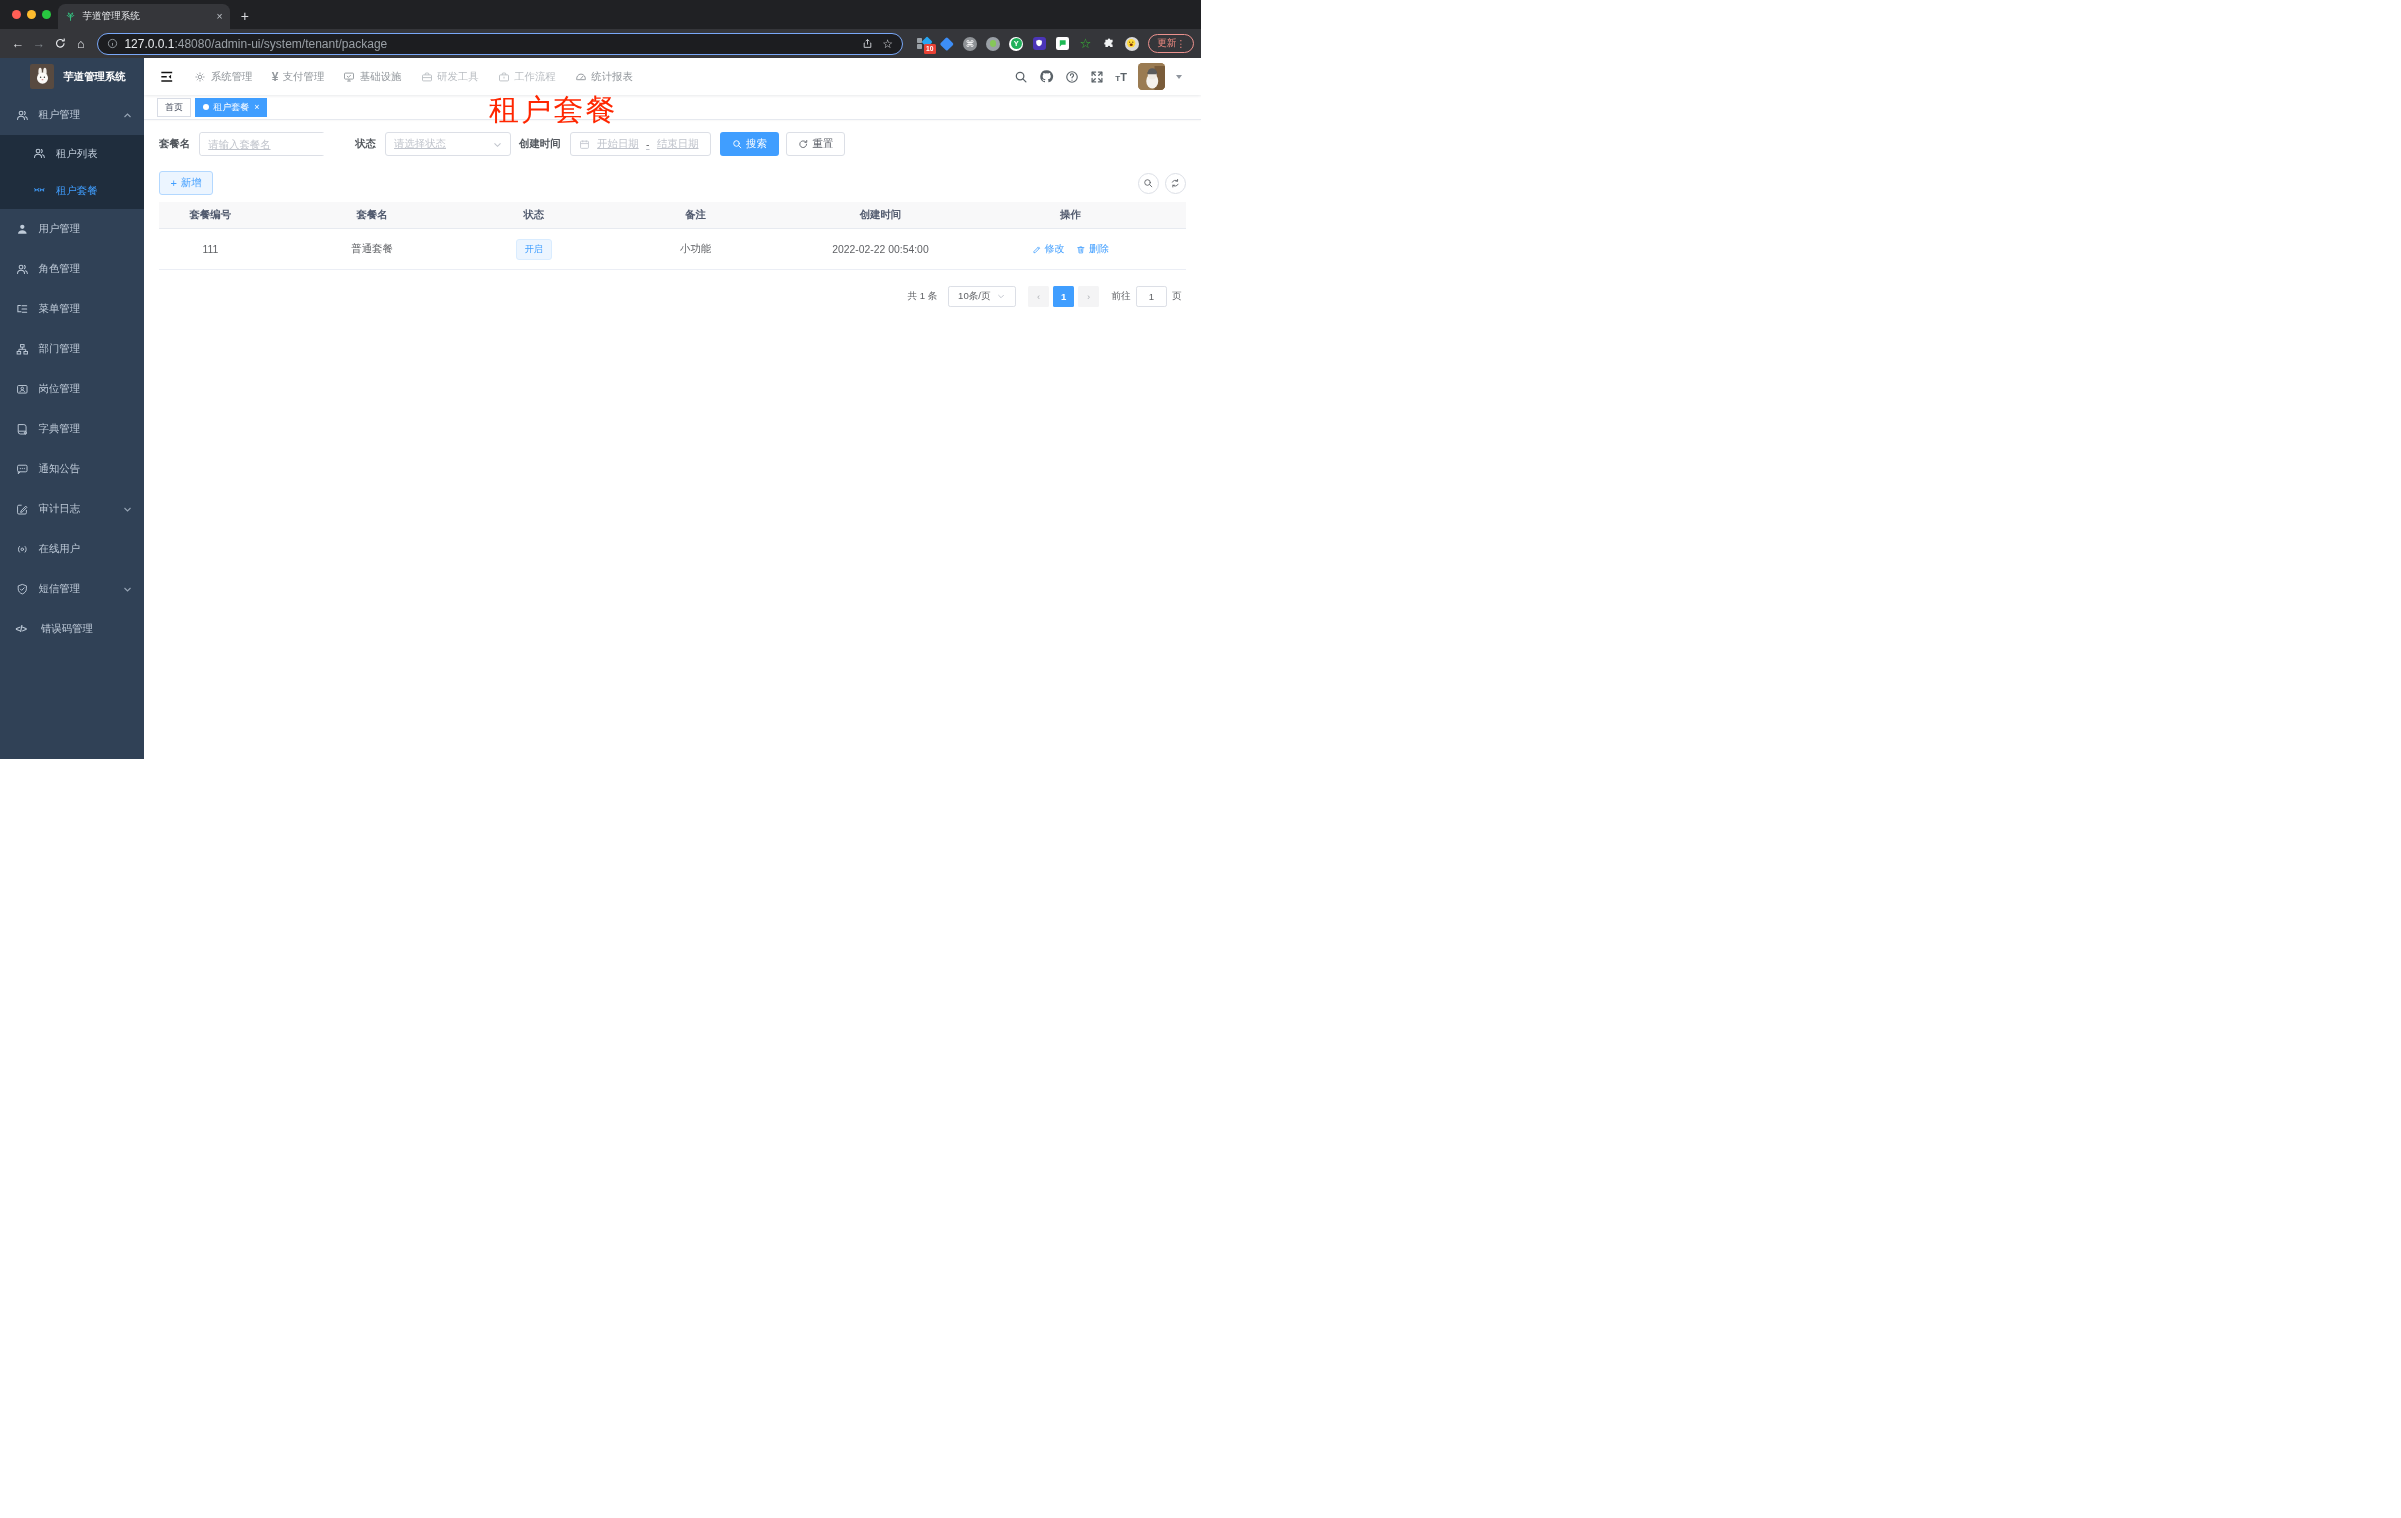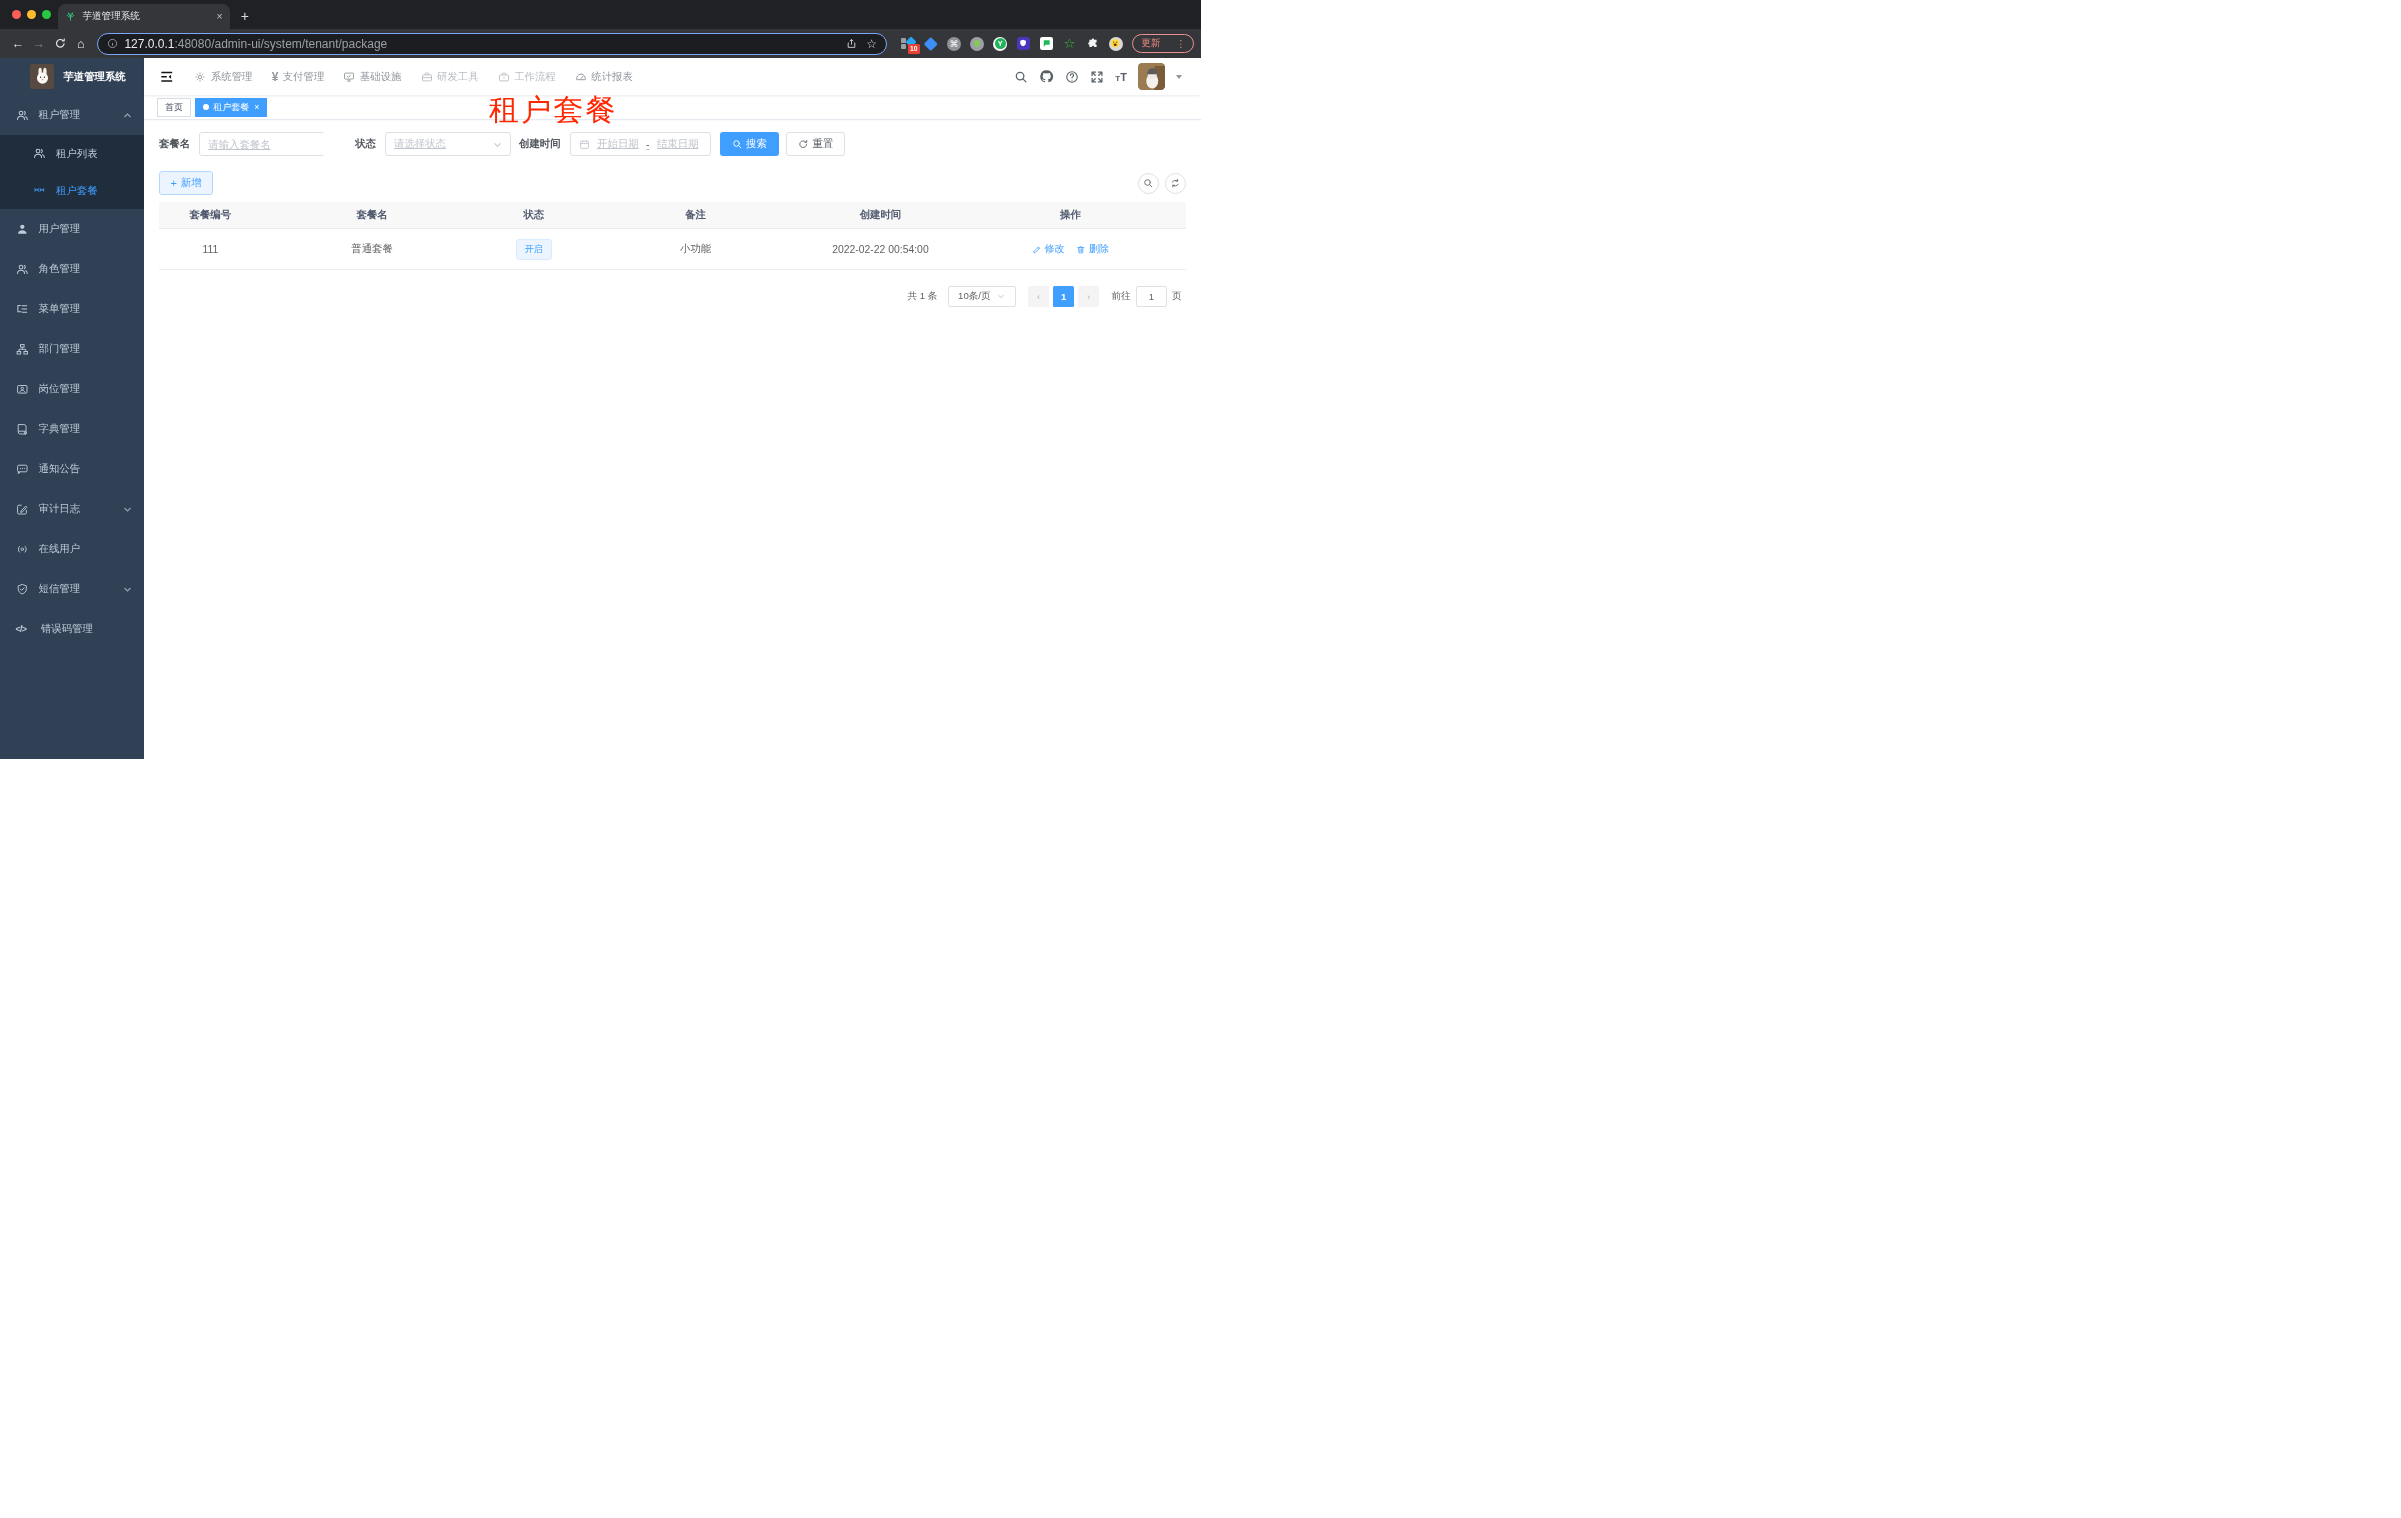--- a/index.html
+++ b/index.html
@@ -31,21 +31,21 @@
   .url-actions { margin-left:auto; display:flex; gap:9px; color:#dadce0; align-items:center; }
   .star-glyph { font-size:12px; }
   .ext-strip { display:flex; align-items:center; gap:8.1px; padding:0 7.4px; }
   .ext { width:15px; height:15px; position:relative; display:flex; align-items:center; justify-content:center; }
   .badge { position:absolute; right:-4.4px; bottom:-3px; background:#e94235; color:#fff; font-size:6.7px;
            line-height:1; padding:1.5px 2.2px; border-radius:1.5px; font-weight:700; }
   .sq { position:absolute; background:#9aa0a6; width:5.2px; height:5.2px; border-radius:0.7px; }
   .gem { width:8.1px; height:8.1px; background:#27a5f2; transform:rotate(45deg); border-radius:1.5px; }
   .circ { width:14px; height:14px; border-radius:50%; display:flex; align-items:center; justify-content:center; }
   .update { border:0.7px solid #ec928e; border-radius:10.4px; color:#f28b82; height:19px; display:flex;
-            align-items:center; gap:16px; padding:0 6.7px 0 8.1px; font-size:9.6px; margin-left:1.5px; }
+            align-items:center; gap:0; padding:0 6.7px 0 8.1px; font-size:9.6px; margin-left:1.5px; }
 
   
   .app { position:absolute; top:58px; bottom:0; left:0; right:0; display:flex; }
   .sidebar { width:144px; flex-shrink:0; background:#304156; overflow:hidden; }
   .logo { height:37px; display:flex; align-items:center; padding-left:30px; gap:9px; }
   .logo-img { width:24.4px; height:24.4px; border-radius:2.2px; background:#584a40; overflow:hidden;
               display:flex; align-items:center; justify-content:center; }
   .logo-title { color:#fff; font-size:10.4px; font-weight:700; white-space:nowrap; }
   .mi { height:40px; display:flex; align-items:center; padding:0 12px 0 15.5px; color:#bfcbd9;
         font-size:10.4px; gap:10.4px; cursor:pointer; white-space:nowrap; }

